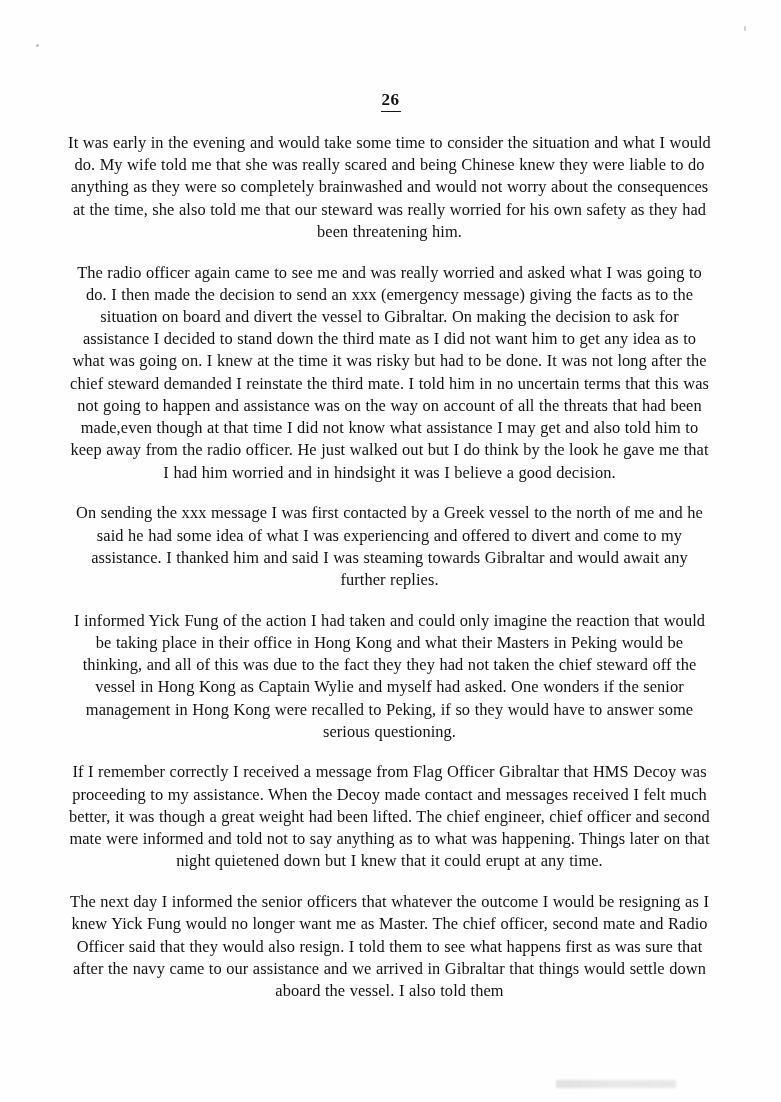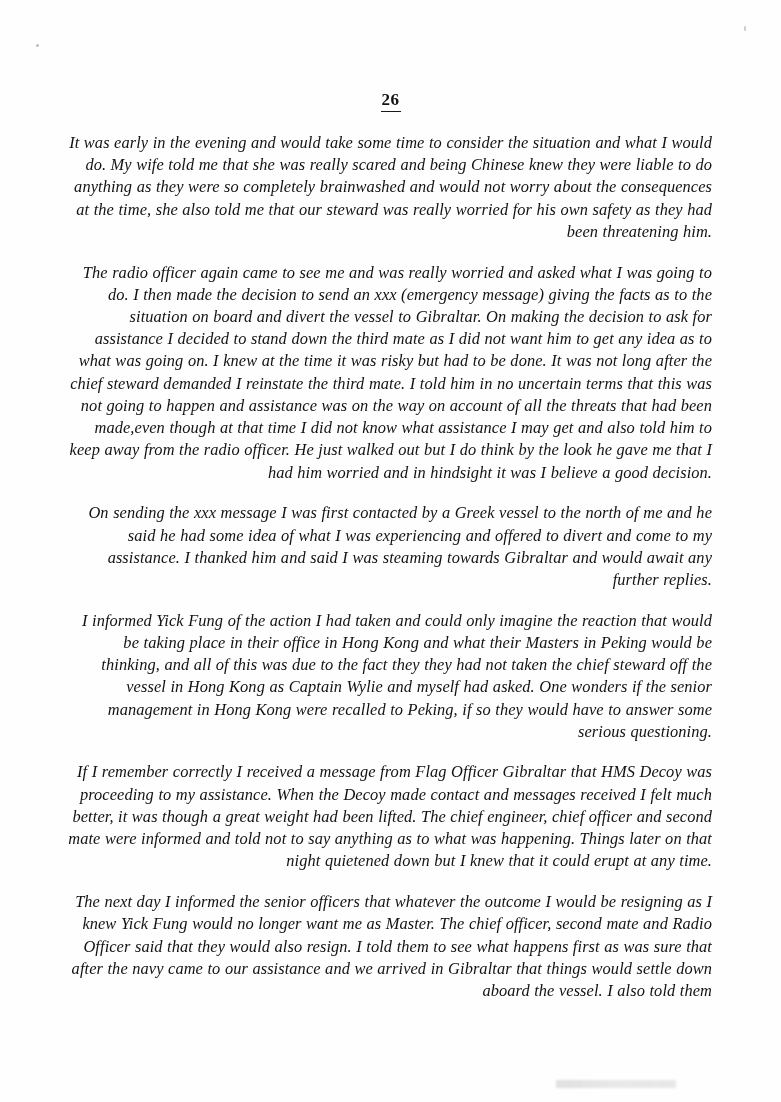--- a/index.html
+++ b/index.html
@@ -42,25 +42,24 @@
   }
   .body-text {
     position: absolute;
     top: 132px;
     left: 67px;
     width: 645px;
   }
   .para {
     font-size: 16.4px;
     line-height: 1.355;
-    text-align: right;
+    text-align: center;
     margin: 0 0 18.5px 0;
     letter-spacing: 0.005em;
     word-spacing: 0.02em;
-    font-style: italic;
   }
   .para:last-child {
     margin-bottom: 16px;
   }
   .speck {
     position: absolute;
     background: #bdbdbd;
     border-radius: 50%;
   }
   .speck-a { top: 44px; left: 36px; width: 3px; height: 3px; }

